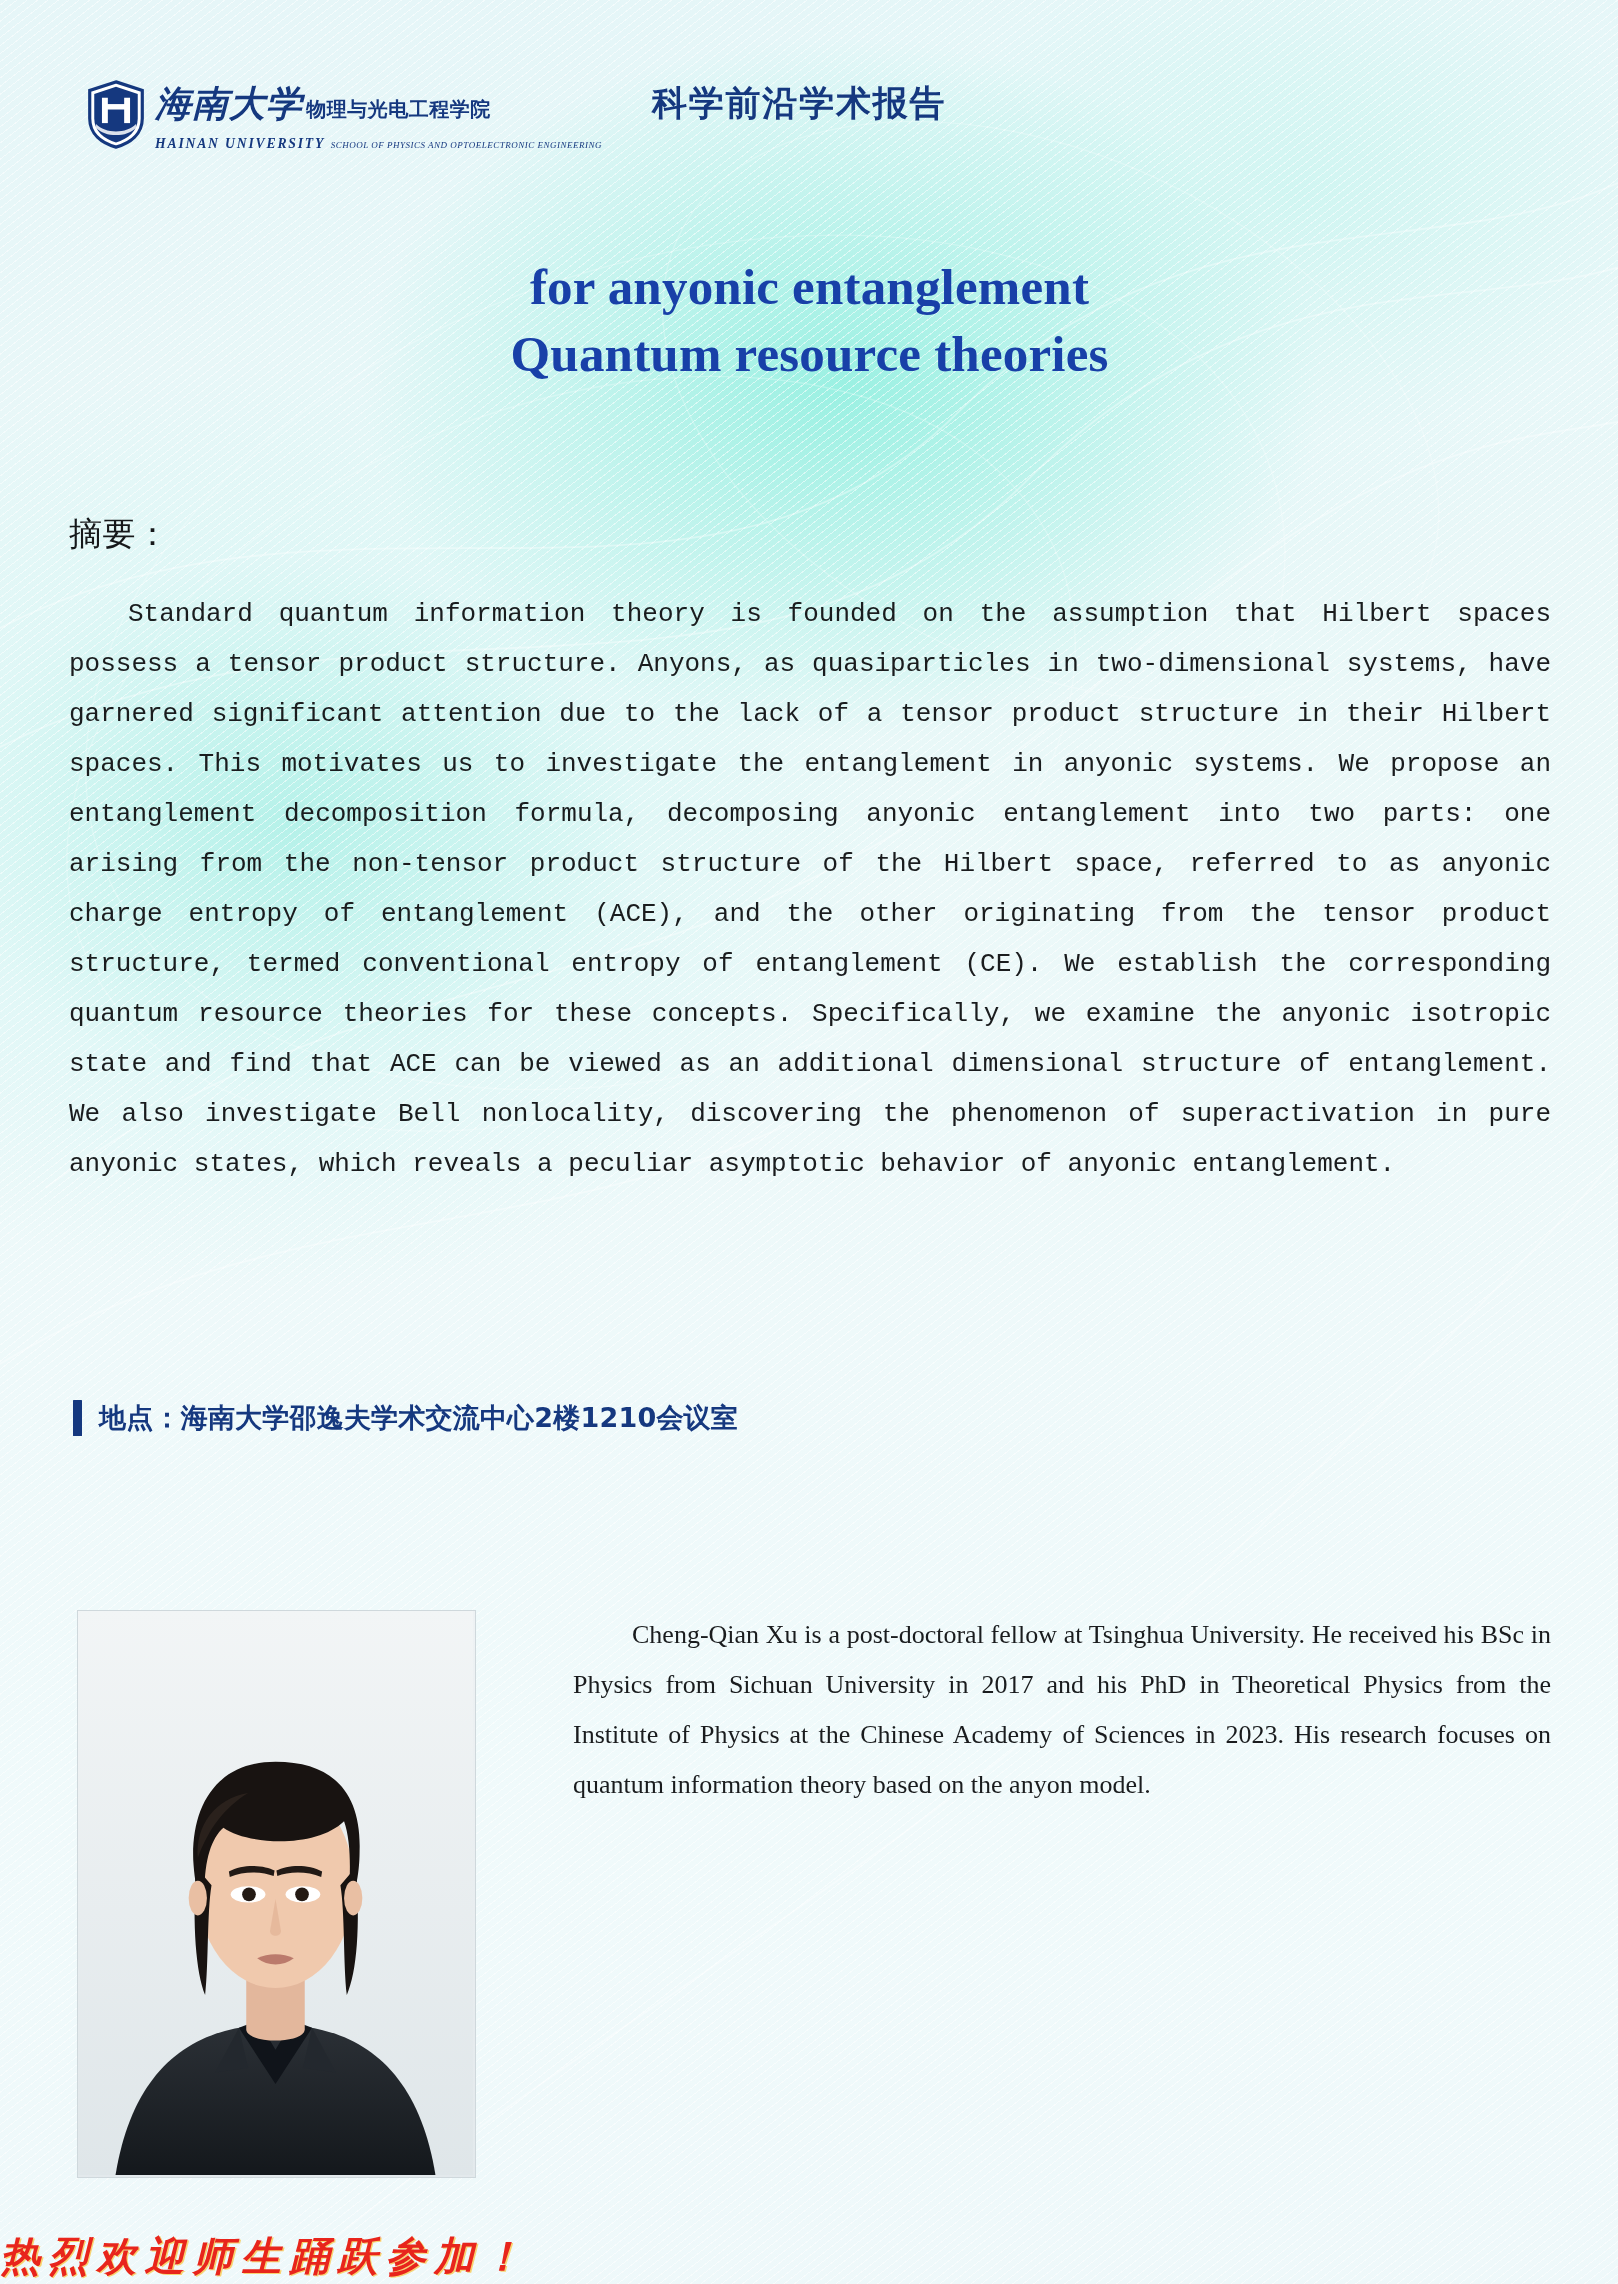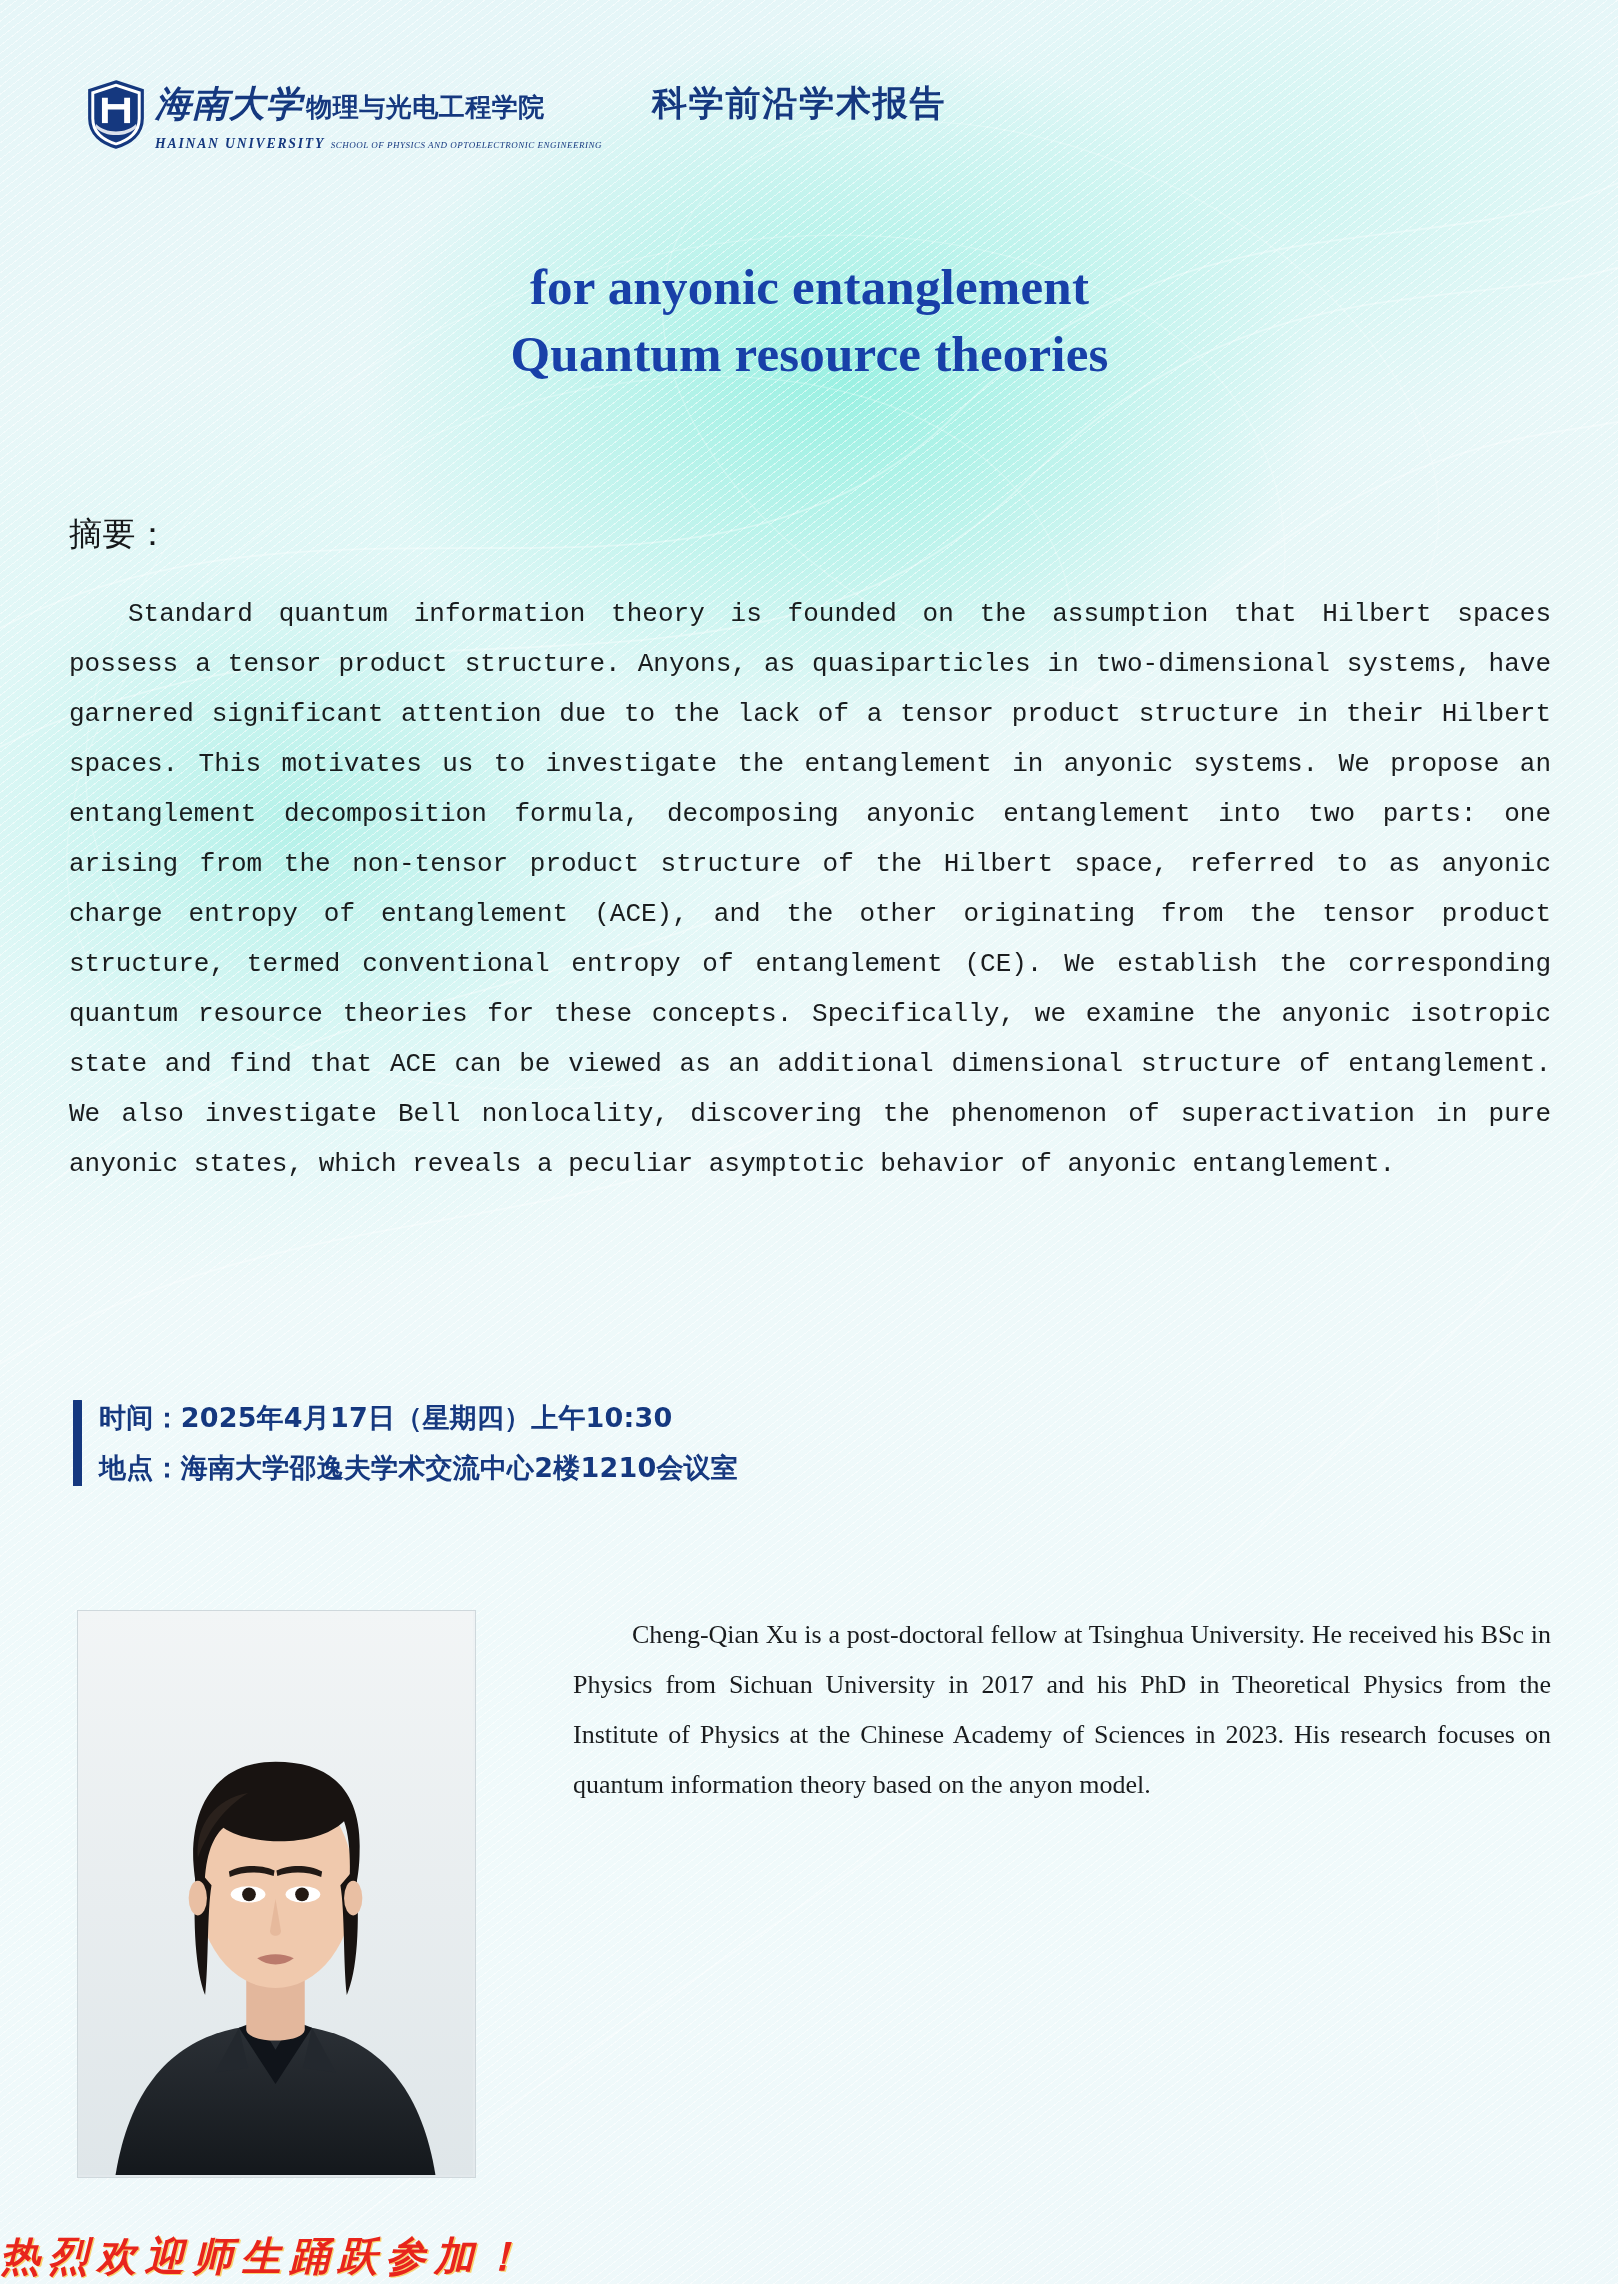--- a/index.html
+++ b/index.html
@@ -84,21 +84,21 @@
     font-family: "DejaVu Serif", serif;
     font-weight: bold;
     font-style: italic;
     font-size: 36px;
     color: #15387f;
     letter-spacing: 0.9px;
   }
   .uni-cn2 {
     font-family: Liberation Sans, sans-serif;
     font-weight: bold;
-    font-size: 26px;
+    font-size: 20px;
     color: #15387f;
     letter-spacing: 0.5px;
     margin-left: 3.7px;
   }
   .uni-en {
     margin-top: 7px;
     display: flex;
     align-items: baseline;
     white-space: nowrap;
     font-style: italic;
@@ -291,21 +291,20 @@
       <div>for anyonic entanglement</div>
       <div>Quantum resource theories</div>
     </div>
 
     <div class="abstract-label">摘要：</div>
     <div class="abstract-body">Standard quantum information theory is founded on the assumption that Hilbert spaces possess a tensor product structure. Anyons, as quasiparticles in two-dimensional systems, have garnered significant attention due to the lack of a tensor product structure in their Hilbert spaces. This motivates us to investigate the entanglement in anyonic systems. We propose an entanglement decomposition formula, decomposing anyonic entanglement into two parts: one arising from the non-tensor product structure of the Hilbert space, referred to as anyonic charge entropy of entanglement (ACE), and the other originating from the tensor product structure, termed conventional entropy of entanglement (CE). We establish the corresponding quantum resource theories for these concepts. Specifically, we examine the anyonic isotropic state and find that ACE can be viewed as an additional dimensional structure of entanglement. We also investigate Bell nonlocality, discovering the phenomenon of superactivation in pure anyonic states, which reveals a peculiar asymptotic behavior of anyonic entanglement.</div>
 
     <div class="meta">
       <div class="meta-bar"></div>
       <div class="meta-lines">
-        <div class="meta-line">时间：2025年4月17日（星期四）上午10:30</div>
         <div class="meta-line">地点：海南大学邵逸夫学术交流中心2楼1210会议室</div>
       </div>
     </div>
 
     <div class="photo">
       <svg width="395" height="564" viewBox="0 0 864 1234">
         <defs>
           <linearGradient id="bgph" x1="0" y1="0" x2="0" y2="1">
             <stop offset="0%" stop-color="#f2f5f6"></stop>
             <stop offset="100%" stop-color="#dfe6e9"></stop>

